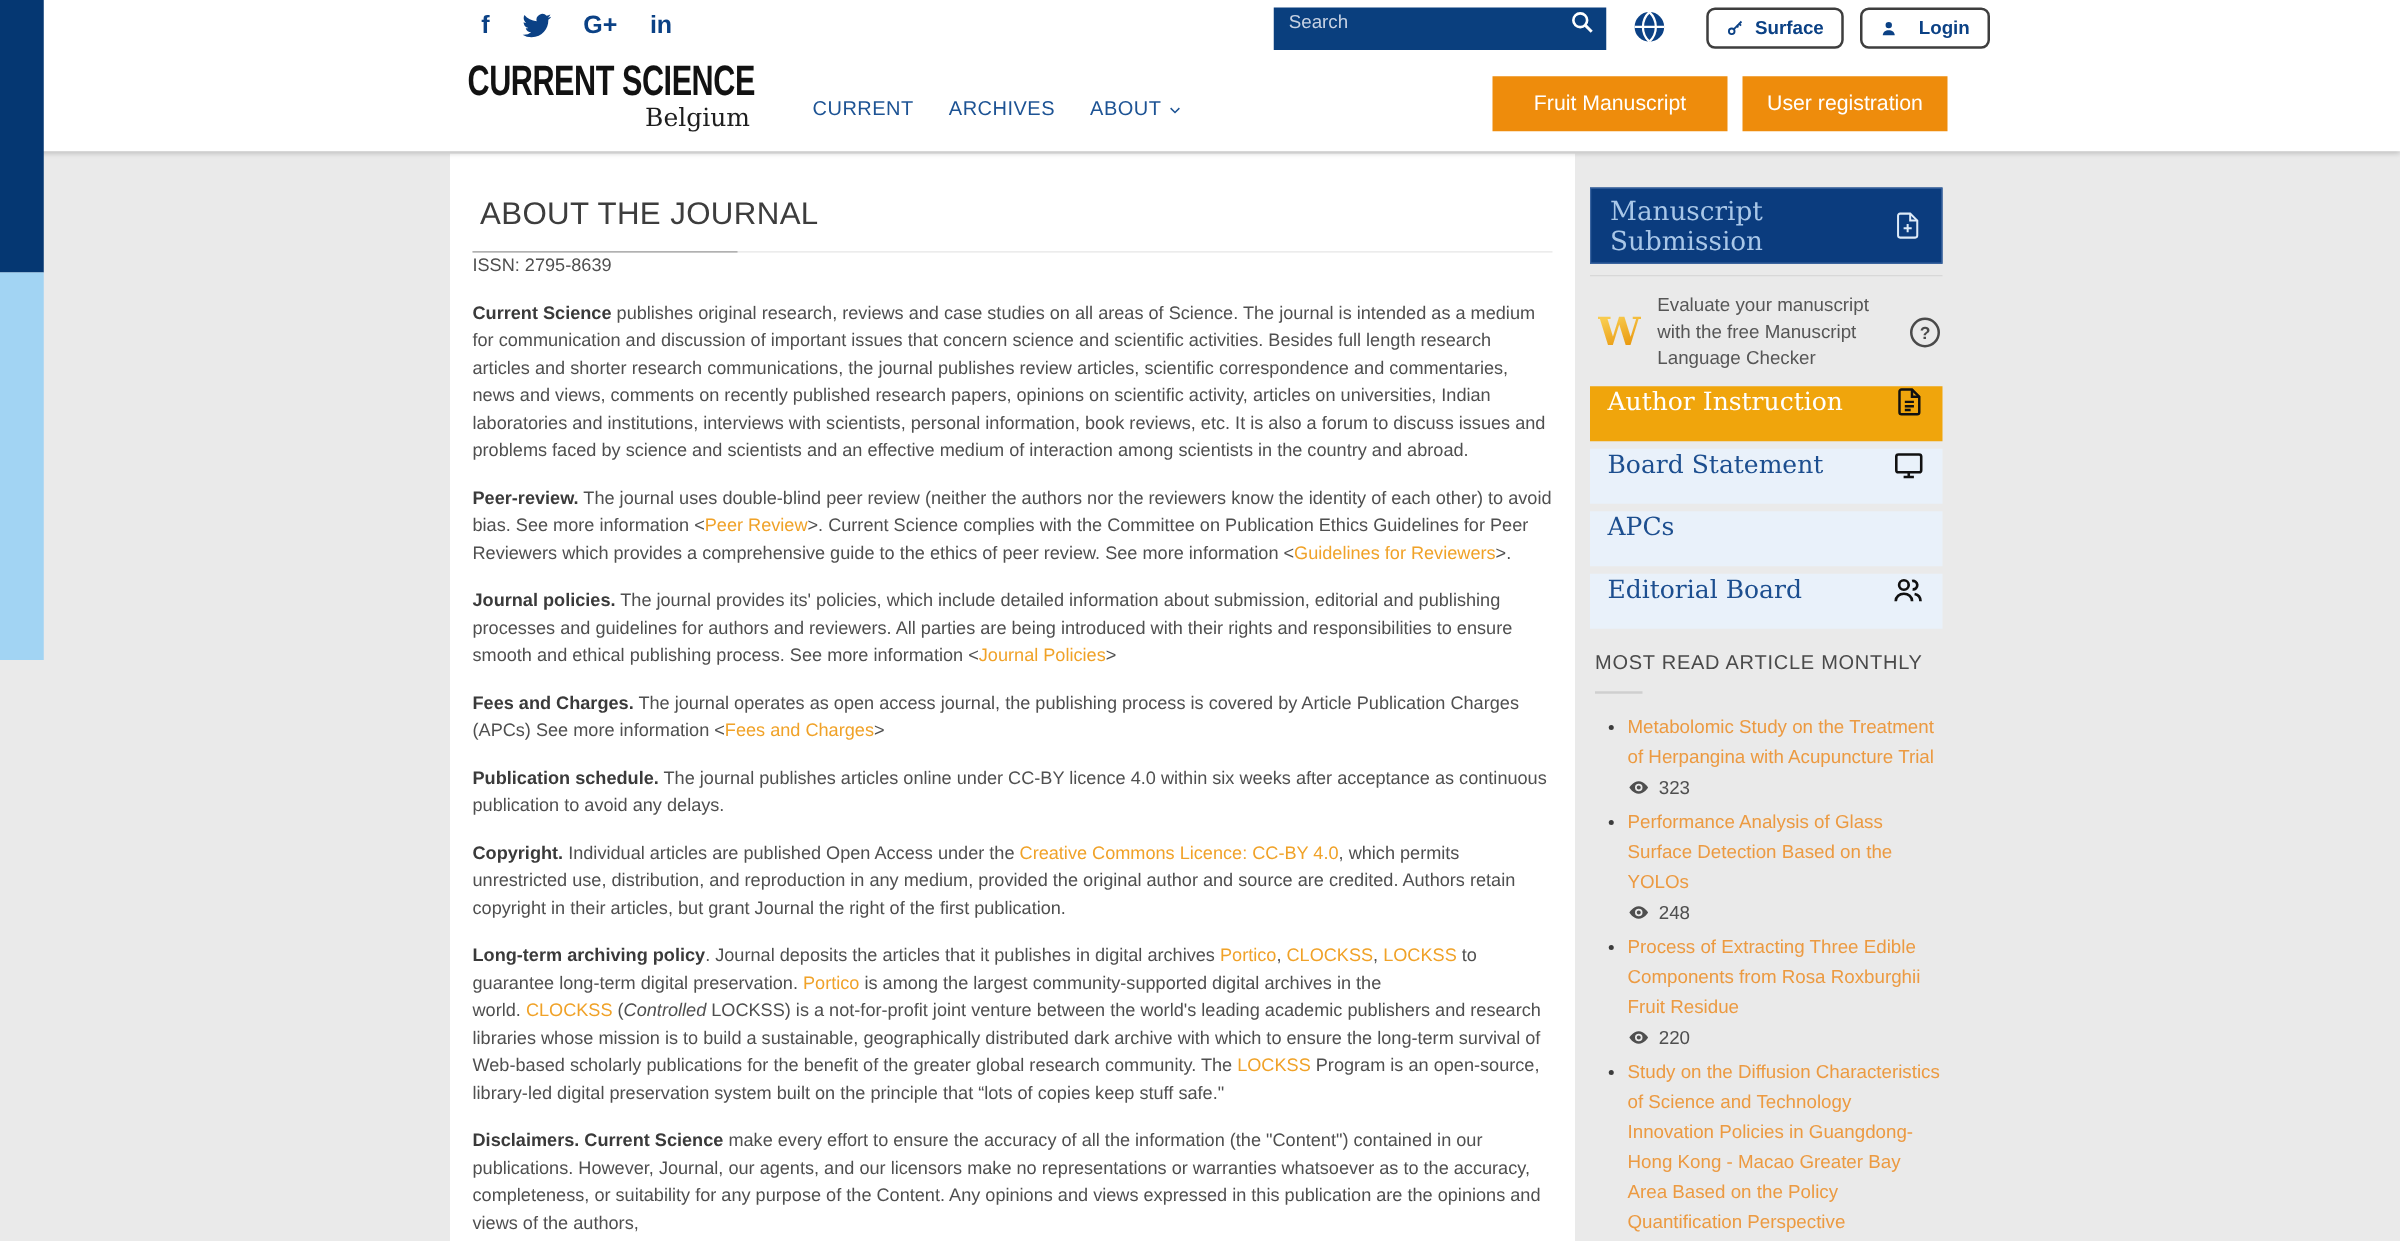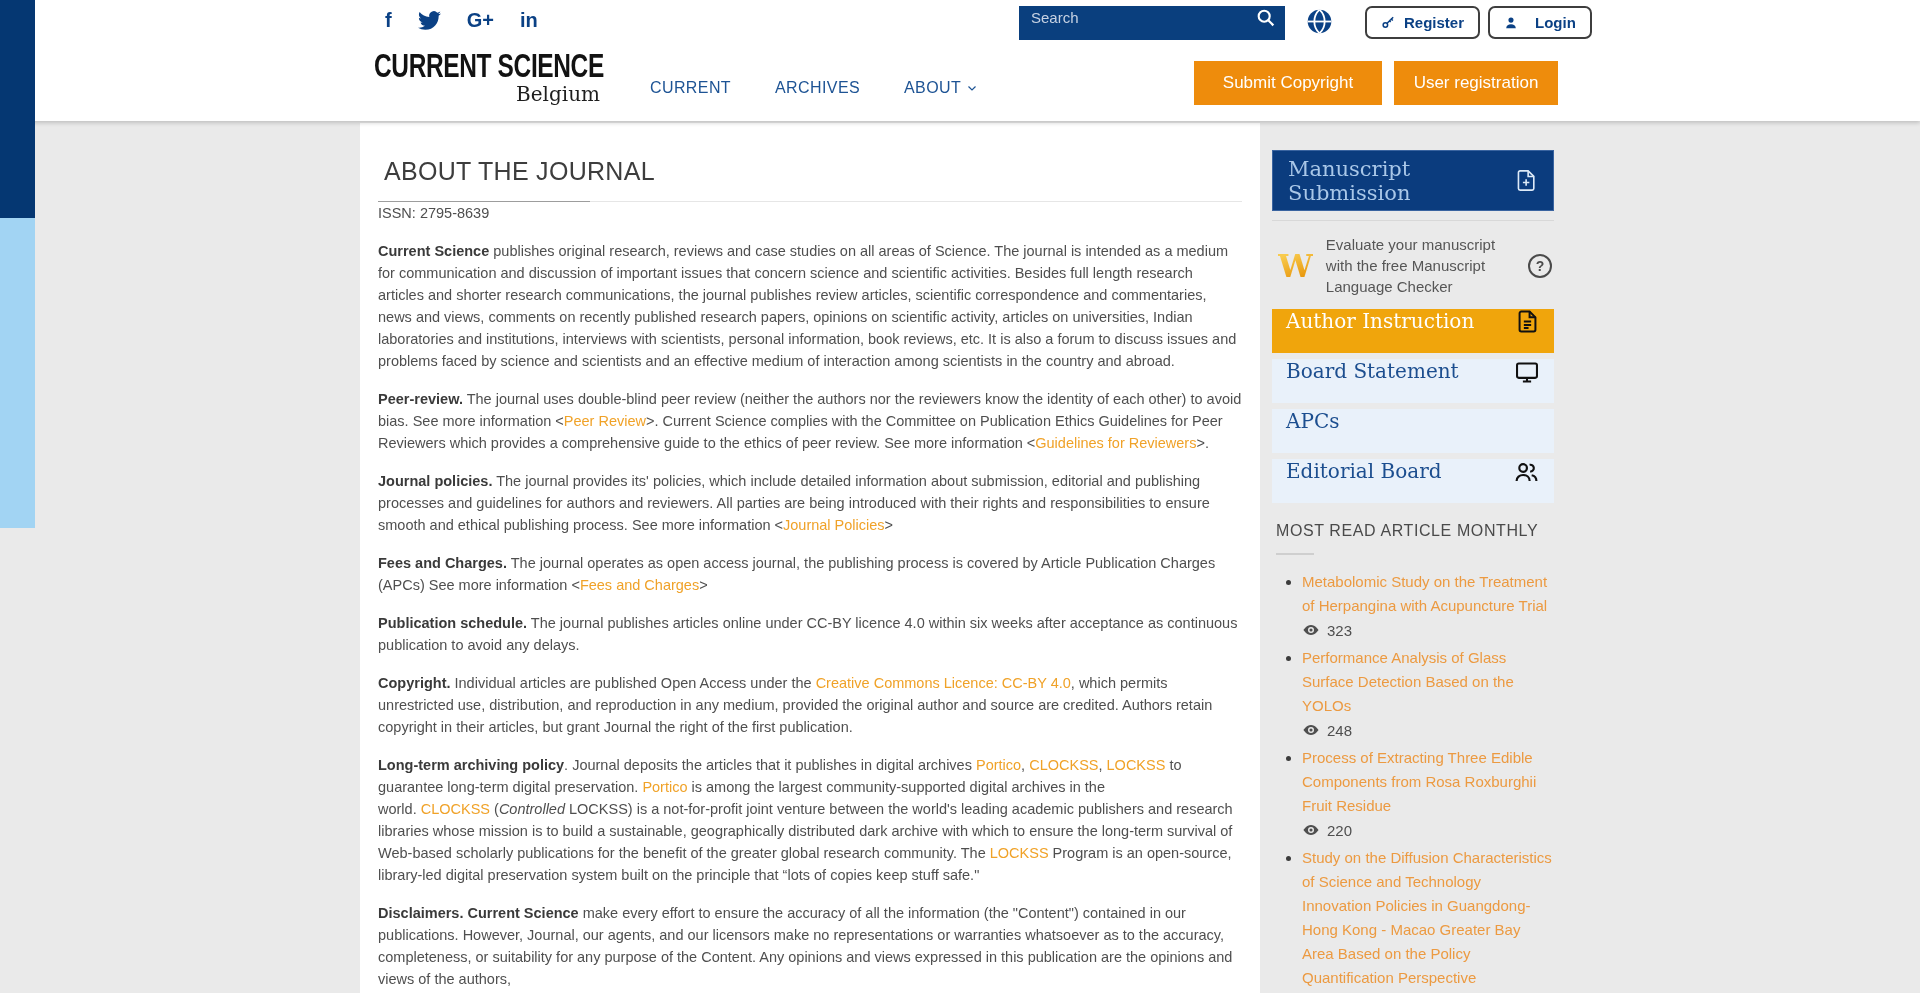--- a/index.html
+++ b/index.html
@@ -25,21 +25,21 @@
   .globe { position:absolute; left:1306px; top:8px; cursor:pointer; }
 
   .btn-outline { position:absolute; top:6px; height:33px; background:#fff; border:2px solid #3E3E3E; border-radius:7px; display:flex; align-items:center; gap:8px; padding:0 14px; color:#0B4185; font-weight:700; font-size:15px; font-family:inherit; cursor:pointer; }
   .btn-register { left:1365px; }
   .btn-login { left:1488px;gap:17px; }
 
   .logo { position:absolute; left:374px; top:46px; width:226px; cursor:pointer; }
   .logo-title { font-size:34px; font-weight:700; color:#121212; letter-spacing:-.5px; white-space:nowrap; transform:scaleX(.72); transform-origin:0 50%; }
   .logo-sub { font-family:"DejaVu Serif", serif; font-size:20px; color:#1e1e1e; text-align:right; margin-top:-3px; }
 
-  nav.main-nav { position:absolute; left:650px; top:79px; display:flex; gap:44px; align-items:flex-end; }
+  nav.main-nav { position:absolute; left:650px; top:79px; display:flex; gap:28px; align-items:flex-end; }
   nav.main-nav a { color:#1D5394; font-size:16px; letter-spacing:.4px; text-decoration:none; display:flex; align-items:center; gap:5px; cursor:pointer; }
 
   .cta { position:absolute; top:61px; height:44px; background:#EE8C0C; border:none; color:#fff; font-size:17px; font-family:inherit; cursor:pointer; }
   .cta-submit { left:1194px; width:188px; }
   .cta-userreg { left:1394px; width:164px; }
 
   
   .card { position:absolute; left:360px; top:123px; width:900px; height:870px; background:#fff; padding:32px 18px 0 18px; overflow:hidden; z-index:2; }
   .card h1 { font-size:25px; font-weight:500; color:#3D3D3D; letter-spacing:.3px; margin:2px 0 0 6px; }
   .h1rule { position:relative; height:1px; background:#E6E6E6; margin:15px 0 0; }
@@ -113,21 +113,21 @@
             <path d="M12 1.5C8.9 4.4 7.4 8 7.4 12s1.5 7.6 4.6 10.5"></path>
           </g>
         </svg>
     </span>
 
     <button class="btn-outline btn-register">
       <svg width="15" height="15" viewBox="0 0 24 24">
           <circle cx="7" cy="16" r="3.6" fill="none" stroke="#0B4185" stroke-width="2.4"></circle>
           <path d="M9.8 13.2L19.5 3.5M15.7 5.7l3.2 3.2M12.9 8.5l2.6 2.6" stroke="#0B4185" stroke-width="2.4" fill="none"></path>
         </svg>
-      <span>Register</span>
+      <span>Surface</span>
     </button>
     <button class="btn-outline btn-login">
       <svg width="14" height="14" viewBox="0 0 24 24" fill="#0B4185">
           <circle cx="12" cy="7" r="4.4"></circle>
           <path d="M3.8 21c0-4.4 3.7-7 8.2-7s8.2 2.6 8.2 7z"></path>
         </svg>
       <span>Login</span>
     </button>
 
     <div class="logo">
@@ -139,21 +139,21 @@
       <a>CURRENT</a>
       <a>ARCHIVES</a>
       <a>
           <span>ABOUT</span>
         <svg width="12" height="12" viewBox="0 0 24 24">
             <path d="M5 9l7 7 7-7" fill="none" stroke="#1D5394" stroke-width="2.4"></path>
           </svg>
       </a>
     </nav>
 
-    <button class="cta cta-submit">Submit Copyright</button>
+    <button class="cta cta-submit">Fruit Manuscript</button>
     <button class="cta cta-userreg">User registration</button>
   </header>
 
   <main class="card">
     <h1>ABOUT THE JOURNAL</h1>
     <div class="h1rule"></div>
     <p class="issn">ISSN: 2795-8639</p>
     <div>
         <p><span class="b">Current Science</span><span> publishes original research, reviews and case studies on all areas of Science. The journal is intended as a medium for communication and discussion of important issues that concern science and scientific activities. Besides full length research articles and shorter research communications, the journal publishes review articles, scientific correspondence and commentaries, news and views, comments on recently published research papers, opinions on scientific activity, articles on universities, Indian laboratories and institutions, interviews with scientists, personal information, book reviews, etc. It is also a forum to discuss issues and problems faced by science and scientists and an effective medium of interaction among scientists in the country and abroad.</span></p>
         <p><span class="b">Peer-review.</span><span> The journal uses double-blind peer review (neither the authors nor the reviewers know the identity of each other) to avoid bias. See more information &lt;</span><a class="lnk">Peer Review</a><span>&gt;. Current Science complies with the Committee on Publication Ethics Guidelines for Peer Reviewers which provides a comprehensive guide to the ethics of peer review. See more information &lt;</span><a class="lnk">Guidelines for Reviewers</a><span>&gt;.</span></p>

